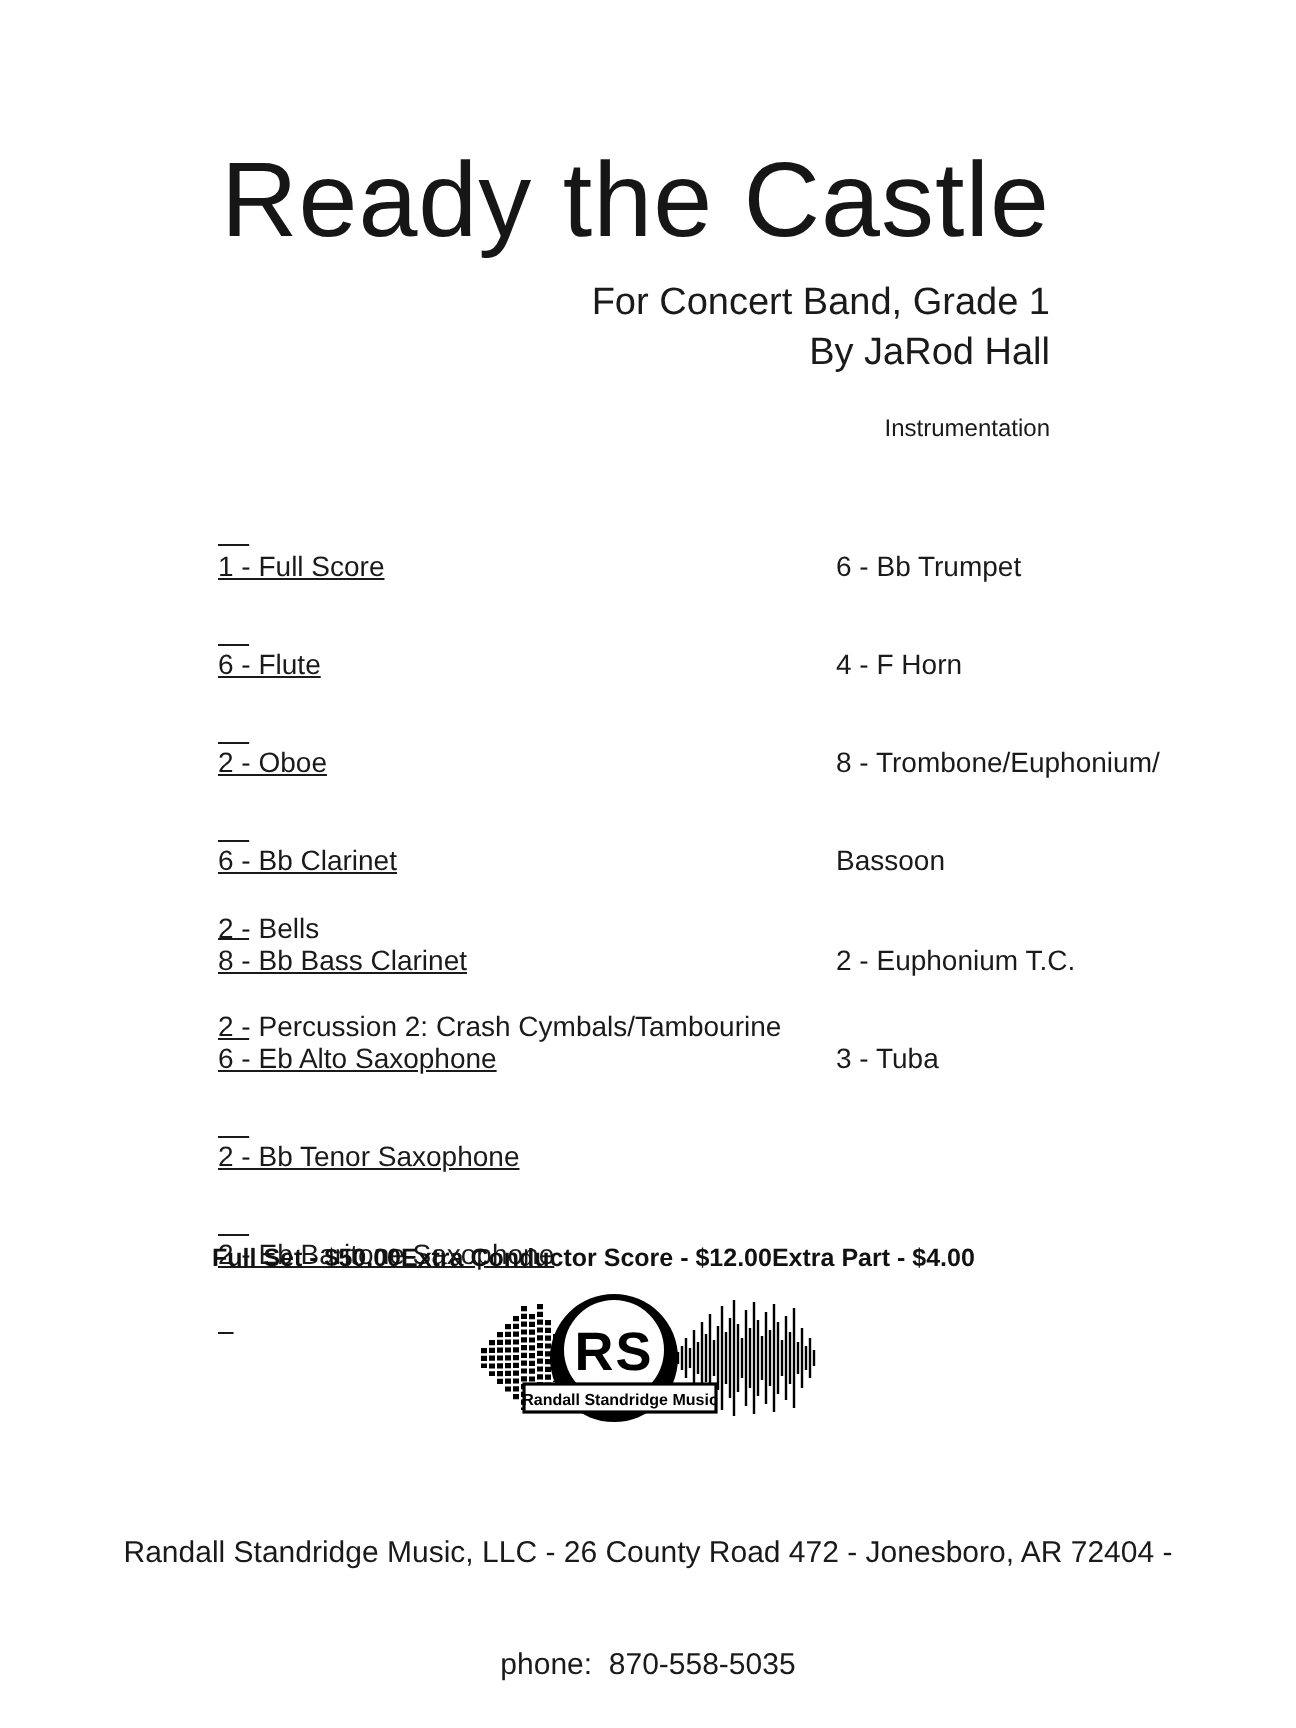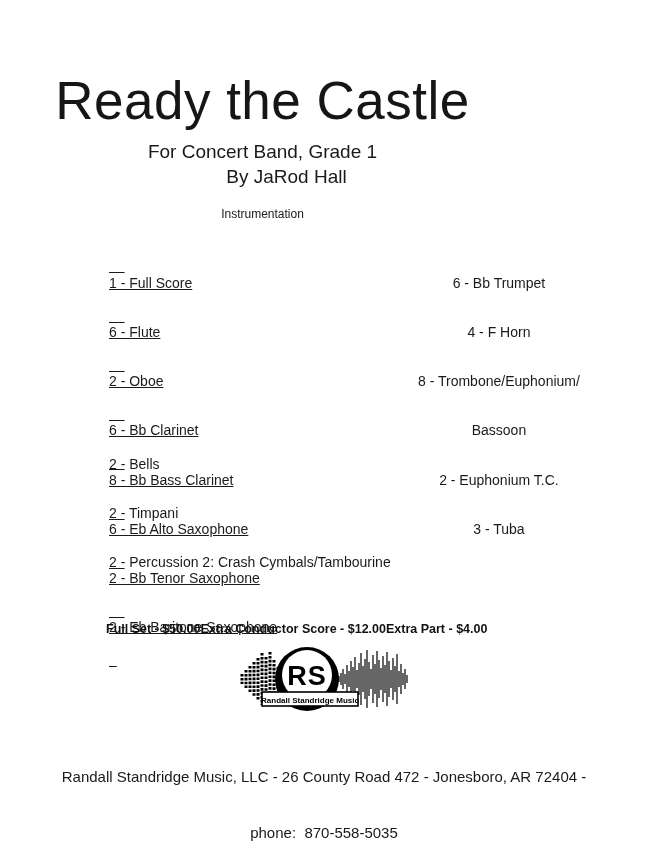--- a/index.html
+++ b/index.html
@@ -5,39 +5,39 @@
   html,body{margin:0;padding:0;background:#888;}
   .page{
     position:relative;
     width:648px;height:864px;
     margin:0 auto;
     background:#ffffff;
     font-family:"Liberation Sans", sans-serif;
     color:#1a1a1a;
     overflow:hidden;
   }
-  .centered{position:absolute;left:0;width:525px;text-align:center;}
+  .centered{position:absolute;left:0;width:525px;text-align:right;}
   .title{
     top:70px;
     font-size:53px;
     font-weight:400;
     letter-spacing:0.5px;
     color:#161616;
   }
   .subtitle{top:141px;font-size:19px;}
-  .byline{top:166px;font-size:19px;margin-left:24px;}
+  .byline{top:166px;font-size:19px;}
   .section-heading{top:207px;font-size:12px;}
   .col{
     position:absolute;
     font-size:14px;
     line-height:16.4px;
     white-space:pre;
   }
   .col-left{left:109px;top:242px;text-decoration:underline;}
-  .col-right{left:418px;top:242px;text-align:center;}
+  .col-right{left:418px;top:242px;}
   .col-perc{left:109px;top:423px;}
   .pricing{
     position:absolute;
     left:106px;top:622px;
     width:436px;
     display:flex;
     font-size:12.5px;
     font-weight:bold;
     color:#111;
   }
@@ -80,21 +80,20 @@
     <div>6 - Bb Trumpet</div>
     <div>4 - F Horn</div>
     <div>8 - Trombone/Euphonium/</div>
     <div>Bassoon</div>
     <div>2 - Euphonium T.C.</div>
     <div>3 - Tuba</div>
   </div>
 
   <div class="col col-perc">
     <div>2 - Bells</div>
-    <div>2 - Timpani</div>
     <div>2 - Percussion 2: Crash Cymbals/Tambourine</div>
   </div>
 
   <div class="pricing">
     <span>Full Set - $50.00</span>
     <span>Extra Conductor Score - $12.00</span>
     <span>Extra Part - $4.00</span>
   </div>
 
   <div class="logo-wrap">

